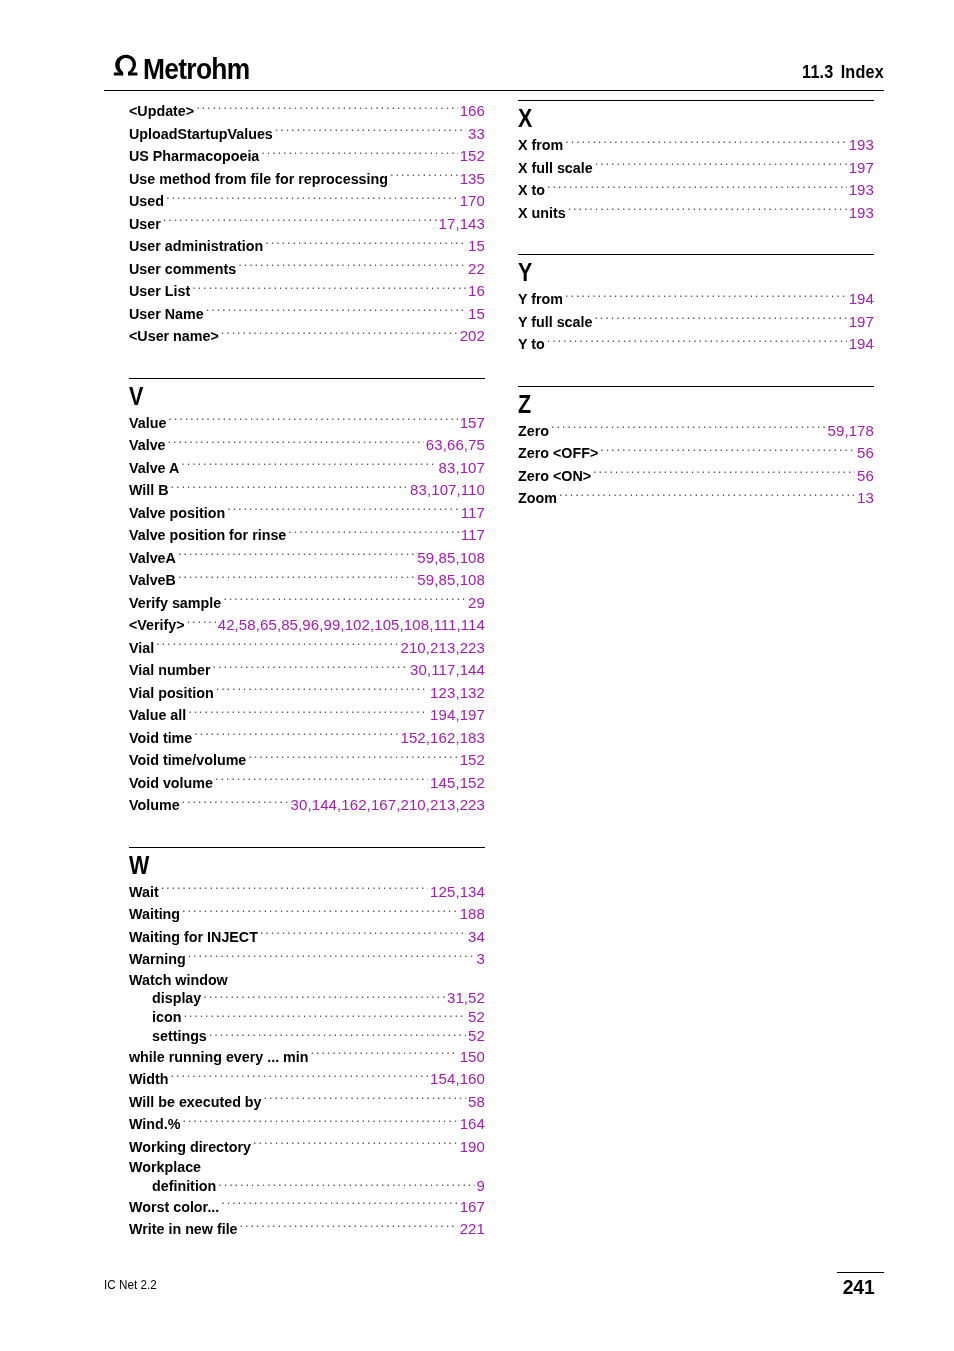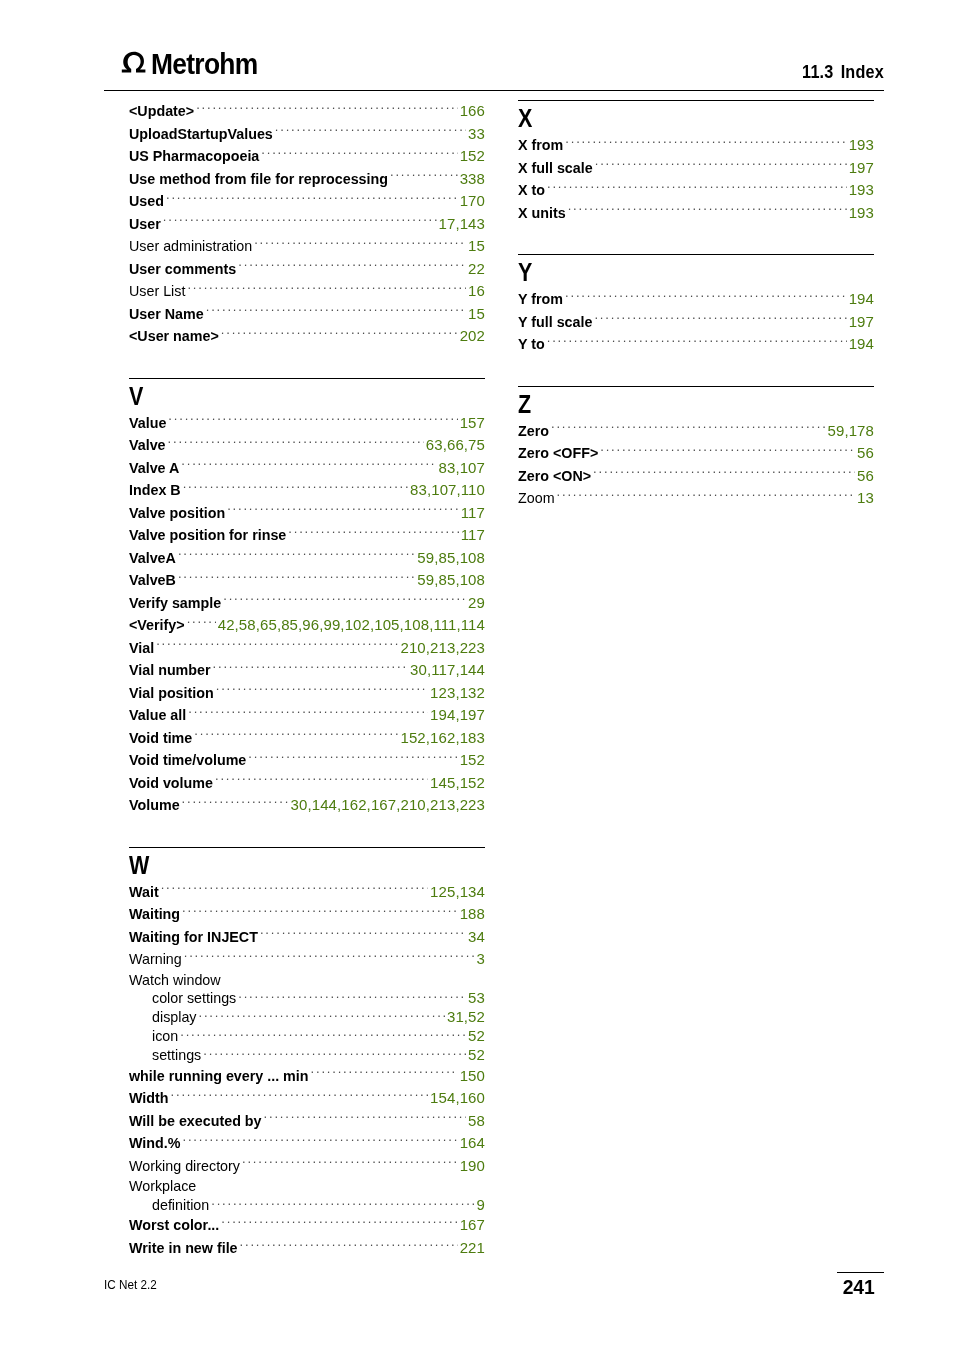--- a/index.html
+++ b/index.html
@@ -22,24 +22,24 @@
   
   .header {
     position: absolute;
     left: 104px;
     top: 44px;
     width: 780px;
     height: 48px;
   }
   .logo {
     position: absolute;
-    left: 16px;
+    left: 8px;
     top: 0;
     display: flex;
-    align-items: center;
+    align-items: flex-end;
     height: 40px;
   }
   .logo-mark {
     width: 30px;
     height: 30px;
     margin-right: 1px;
     margin-bottom: 3px;
     display: block;
   }
   .logo-word {
@@ -113,21 +113,21 @@
     padding-left: 23px;
     line-height: 17.6px;
   }
   .entry.group {
     line-height: 18.5px;
   }
   .entry-label {
     font-weight: bold;
     flex: 0 0 auto;
   }
-  .entry.reg .entry-label { font-weight: normal; text-align: center; }
+  .entry.reg .entry-label { font-weight: bold; text-align: center; }
   .leader {
     flex: 1 1 auto;
     overflow: hidden;
     min-width: 4px;
     margin: 0 2px;
     position: relative;
     height: 1em;
   }
   .leader::before {
     content: ". . . . . . . . . . . . . . . . . . . . . . . . . . . . . . . . . . . . . . . . . . . . . . . . . . . . . . . . . . . . . . . . . . . . . . . . . . . . . . . . . . . . . . . . . . . . . . . . . . . . . . . . . . . . . . . . . . . . . . . .";
@@ -139,21 +139,21 @@
     letter-spacing: -0.9px;
     color: #4d4d4d;
     white-space: nowrap;
     overflow: hidden;
     display: block;
   }
   .entry-pages {
     flex: 0 0 auto;
     font-weight: normal;
     font-size: 15px;
-    color: #4d7c0f;
+    color: #a21caf;
     letter-spacing: 0.1px;
   }
 
   
   .footer-left {
     position: absolute;
     left: 104px;
     top: 1277px;
     font-size: 13px;
     font-weight: normal;
@@ -213,21 +213,21 @@
           <span class="entry-pages">33</span>
         </div>
         <div class="entry">
           <span class="entry-label">US Pharmacopoeia</span>
           <span class="leader"></span>
           <span class="entry-pages">152</span>
         </div>
         <div class="entry">
           <span class="entry-label">Use method from file for reprocessing</span>
           <span class="leader"></span>
-          <span class="entry-pages">338</span>
+          <span class="entry-pages">135</span>
         </div>
         <div class="entry">
           <span class="entry-label">Used</span>
           <span class="leader"></span>
           <span class="entry-pages">170</span>
         </div>
         <div class="entry">
           <span class="entry-label">User</span>
           <span class="leader"></span>
           <span class="entry-pages">17,143</span>
@@ -271,21 +271,21 @@
           <span class="entry-label">Valve</span>
           <span class="leader"></span>
           <span class="entry-pages">63,66,75</span>
         </div>
         <div class="entry">
           <span class="entry-label">Valve A</span>
           <span class="leader"></span>
           <span class="entry-pages">83,107</span>
         </div>
         <div class="entry">
-          <span class="entry-label">Index B</span>
+          <span class="entry-label">Will B</span>
           <span class="leader"></span>
           <span class="entry-pages">83,107,110</span>
         </div>
         <div class="entry">
           <span class="entry-label">Valve position</span>
           <span class="leader"></span>
           <span class="entry-pages">117</span>
         </div>
         <div class="entry">
           <span class="entry-label">Valve position for rinse</span>
@@ -372,25 +372,20 @@
           <span class="leader"></span>
           <span class="entry-pages">34</span>
         </div>
         <div class="entry reg">
           <span class="entry-label">Warning</span>
           <span class="leader"></span>
           <span class="entry-pages">3</span>
         </div>
         <div class="entry reg group">
           <span class="entry-label">Watch window</span>
-        </div>
-        <div class="entry reg sub">
-          <span class="entry-label">color settings</span>
-          <span class="leader"></span>
-          <span class="entry-pages">53</span>
         </div>
         <div class="entry reg sub">
           <span class="entry-label">display</span>
           <span class="leader"></span>
           <span class="entry-pages">31,52</span>
         </div>
         <div class="entry reg sub">
           <span class="entry-label">icon</span>
           <span class="leader"></span>
           <span class="entry-pages">52</span>

